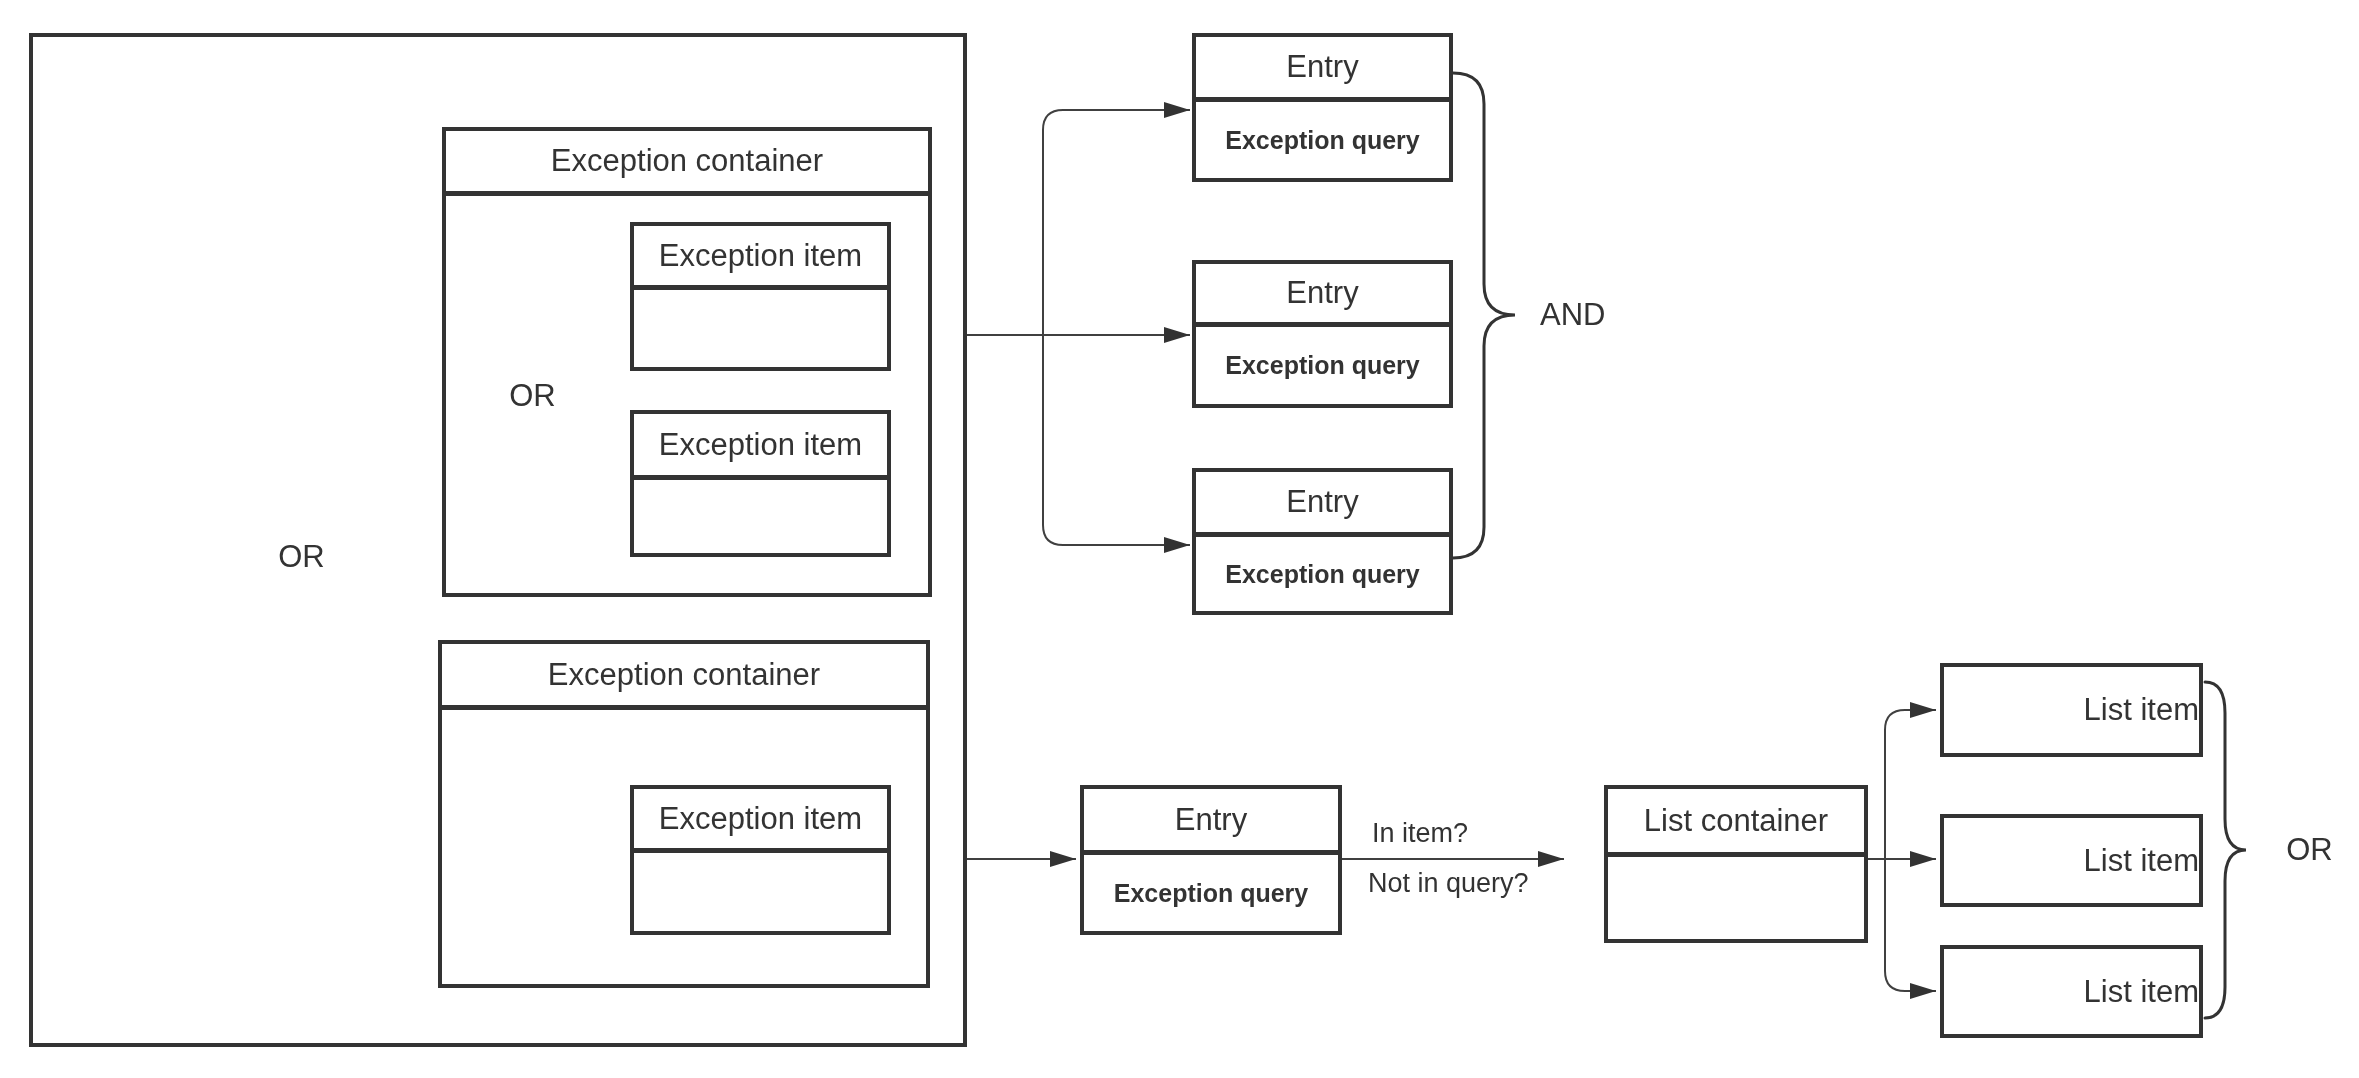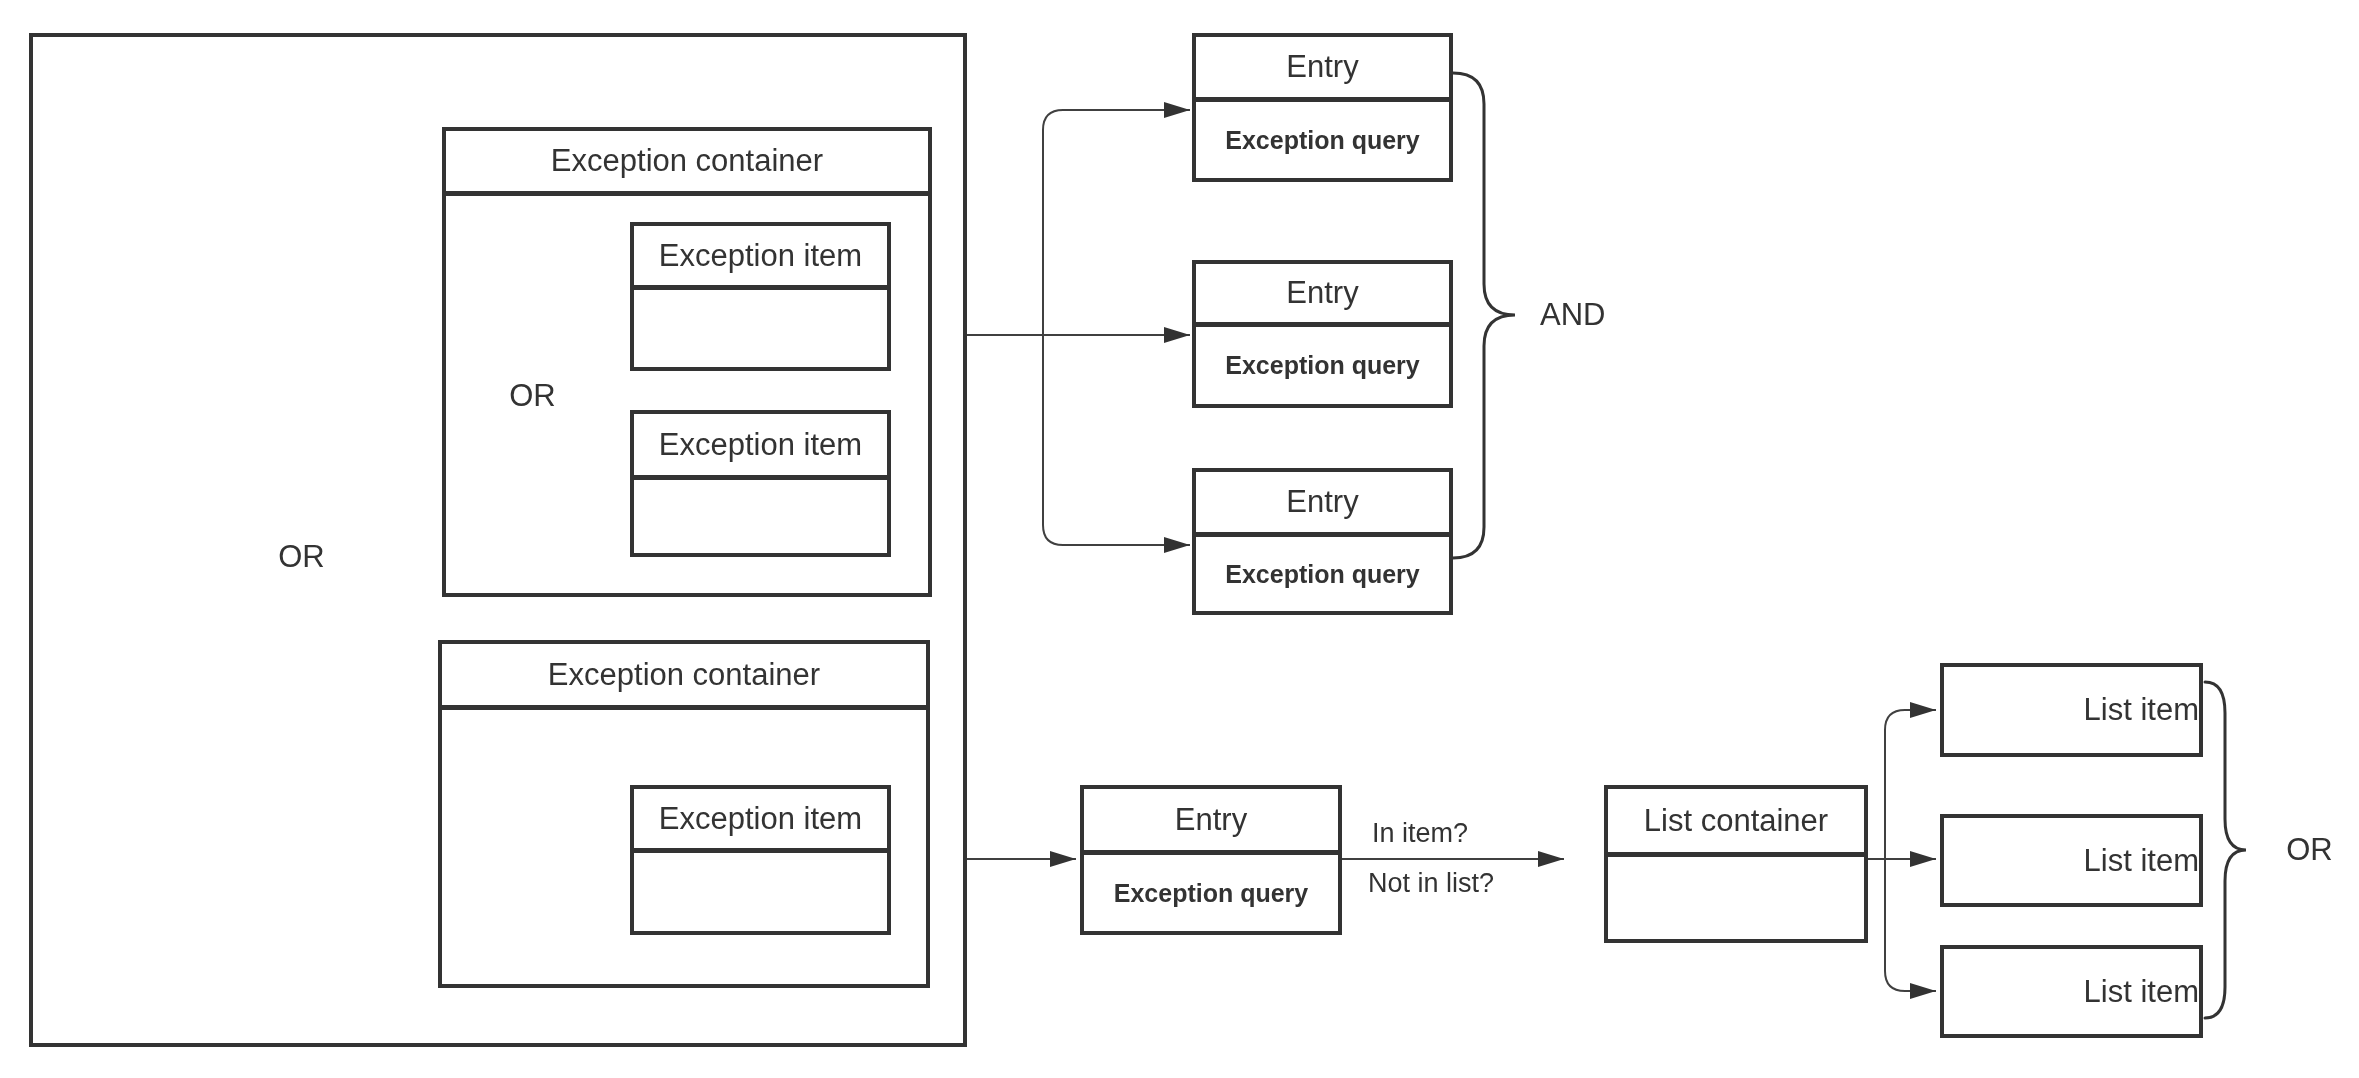--- a/index.html
+++ b/index.html
@@ -149,15 +149,15 @@
   <div class="plain" style="left:1940px;top:945px;width:263px;height:93px;">
     <span>List item</span>
   </div>
 
   <div class="opLabel" style="left:495px;top:378px;width:75px;">OR</div>
   <div class="opLabel" style="left:264px;top:539px;width:75px;">OR</div>
   <div class="opLabel" style="left:1540px;top:297px;width:120px;text-align:left;">AND</div>
   <div class="opLabel" style="left:2272px;top:832px;width:75px;">OR</div>
 
   <div class="edgeLabel" style="left:1372px;top:818px;">In item?</div>
-  <div class="edgeLabel" style="left:1368px;top:868px;">Not in list?</div>
+  <div class="edgeLabel" style="left:1368px;top:868px;">Not in query?</div>
 
 </div>
 
 </body></html>

